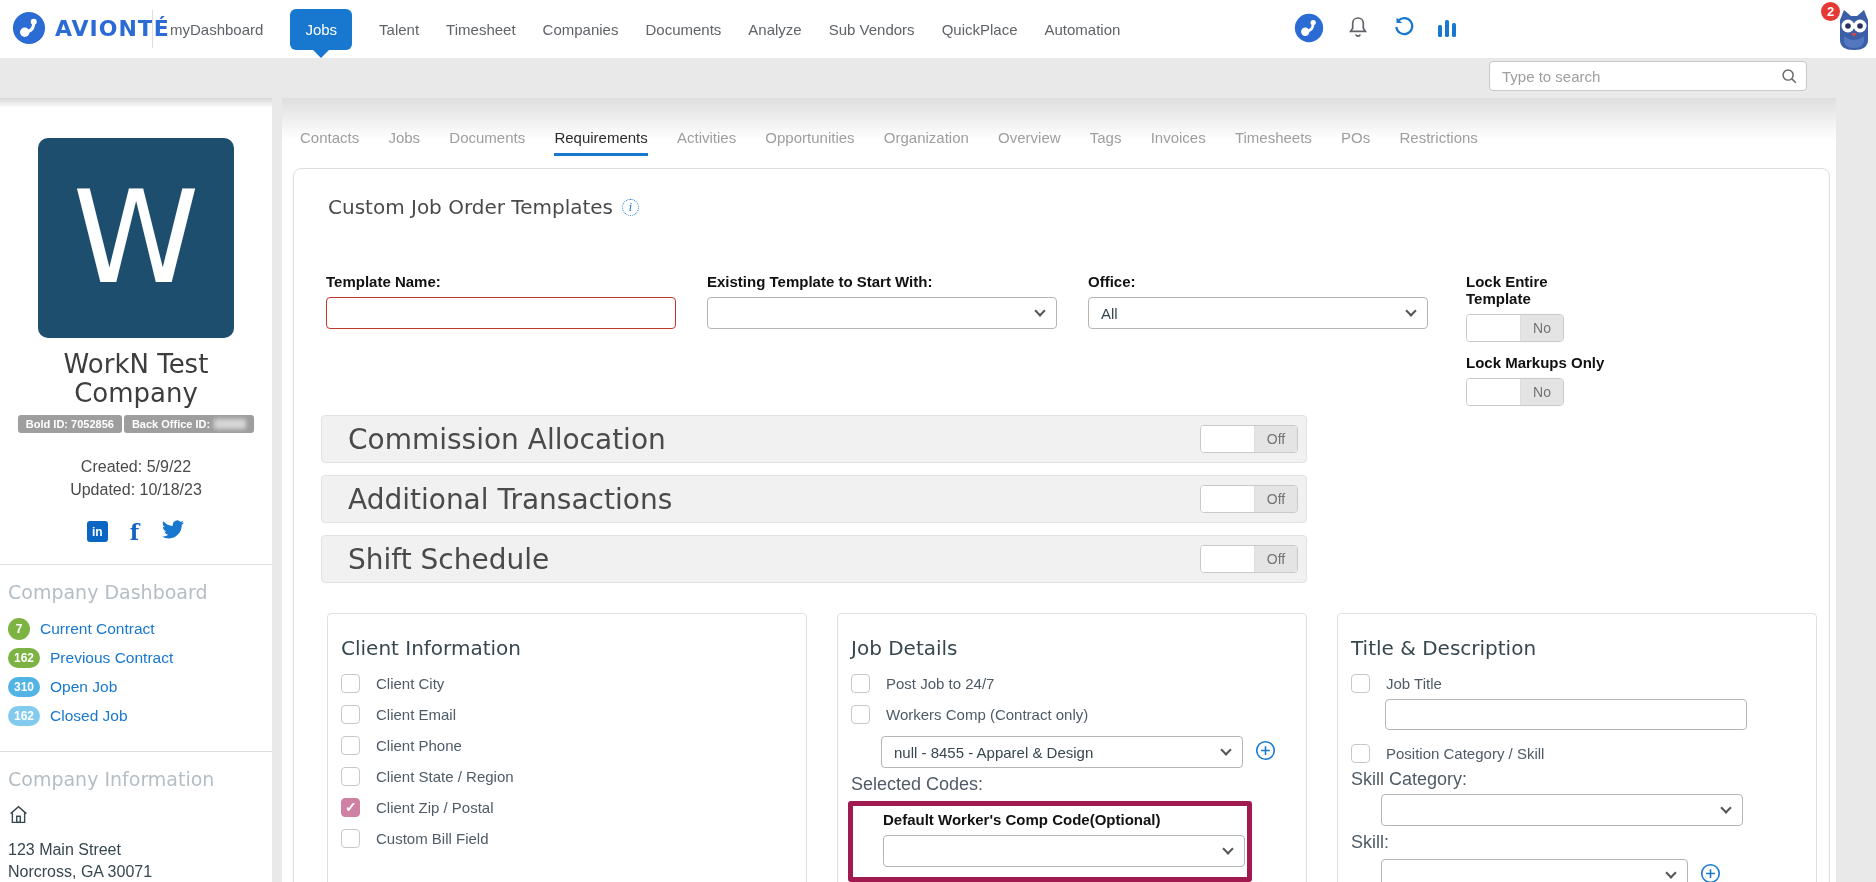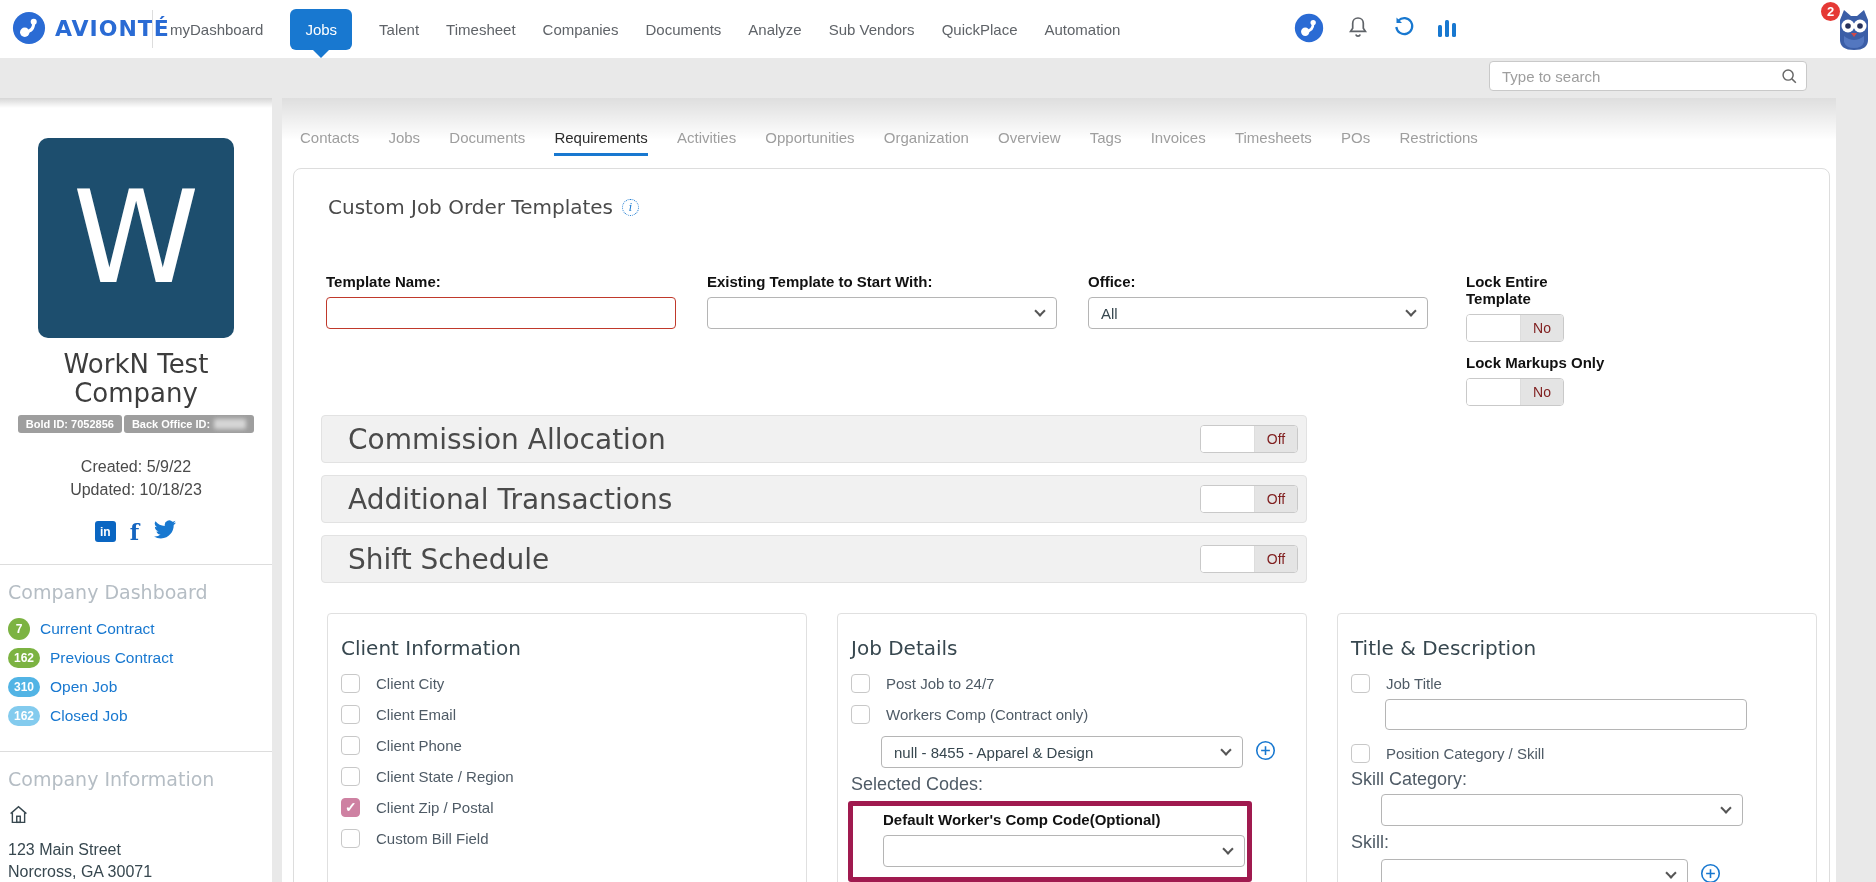--- a/index.html
+++ b/index.html
@@ -33,21 +33,21 @@
   
   .sidebar { position:absolute; top:98px; left:0; width:272px; height:784px; background:#fff; z-index:10; }
   .sidebar::before { content:""; position:absolute; top:0; left:0; right:0; height:10px; background:linear-gradient(rgba(0,0,0,.16), transparent); }
   .avatar { margin:40px auto 0; width:196px; height:200px; background:#1d4e6e; border-radius:10px; display:flex; align-items:center; justify-content:center; }
   .avatar-letter { color:#fff; font-family:"DejaVu Sans",sans-serif; font-size:128px; font-weight:400; line-height:1; }
   .company-name { margin-top:12px; text-align:center; font-family:"DejaVu Sans",sans-serif; font-size:26px; color:#3d3d3d; line-height:1.1; }
   .id-badges { margin-top:8px; display:flex; justify-content:center; gap:2px; }
   .id-badge { background:#9e9e9e; color:#fff; font-size:11px; font-weight:bold; padding:3px 8px; border-radius:3px; display:flex; align-items:center; gap:4px; }
   .blur-blob { display:inline-block; width:32px; height:10px; background:#d6d6d6; border-radius:2px; filter:blur(2px); }
   .dates { margin-top:22px; text-align:center; font-size:16px; color:#4a4a4a; line-height:1.45; }
-  .socials { margin-top:18px; display:flex; justify-content:center; align-items:center; gap:14px; }
+  .socials { margin-top:18px; display:flex; justify-content:center; align-items:center; gap:22px; }
   .li-icon { width:21px; height:21px; background:#0a66c2; border-radius:3px; color:#fff; font-size:12px; font-weight:bold; display:flex; align-items:center; justify-content:center; }
   .fb-icon { color:#1565c0; font-size:22px; font-weight:bold; font-family:"DejaVu Serif",serif; line-height:1; }
   .sb-divider { margin:20px 0 0; border:none; border-top:1px solid #ddd; }
   .sb-heading { margin:16px 0 0 8px; text-align:left; font-family:"DejaVu Sans",sans-serif; font-size:19px; color:#b5bdc4; }
   .dash-list { margin:12px 0 0 8px; text-align:left; }
   .dash-item { display:flex; align-items:center; gap:10px; height:29px; cursor:pointer; }
   .count-badge { min-width:22px; height:20px; border-radius:11px; color:#fff; font-size:12px; font-weight:bold; display:flex; align-items:center; justify-content:center; padding:0 6px; }
   .count-badge.circle { width:22px; height:22px; border-radius:50%; padding:0; }
   .dash-label { color:#1878d0; font-size:15.5px; }
   .addr { margin:10px 0 0 8px; text-align:left; font-size:16px; color:#37474f; line-height:1.4; }
@@ -71,21 +71,21 @@
   .ctl .chev { margin-left:auto; }
   .chev { width:8px; height:8px; border-right:2px solid #555; border-bottom:2px solid #555; transform:rotate(45deg); margin-top:-4px; flex:none; }
   input.ctl { display:block; width:100%; font-family:"Liberation Sans",sans-serif; }
   .red-border { border:1px solid #c0392b !important; }
   .f1 { left:32px;  width:350px; }
   .f2 { left:413px; width:350px; }
   .f3 { left:794px; width:340px; }
   .locks { position:absolute; left:1172px; top:104px; width:140px; }
   .toggle { display:flex; width:98px; height:28px; border:1px solid #c9c9c9; border-radius:4px; overflow:hidden; background:#fff; cursor:pointer; }
   .toggle .knob { width:54px; background:#fff; border-right:1px solid #ddd; }
-  .toggle .state { flex:1; background:#e4e4e4; display:flex; align-items:center; justify-content:center; font-size:14px; color:#7f1d1d; }
+  .toggle .state { flex:1; background:#e4e4e4; display:flex; align-items:center; justify-content:center; font-size:14px; color:#737373; }
   .lock-label.second { margin-top:12px; }
 
   .sections { position:absolute; left:27px; top:246px; width:986px; }
   .section-bar { height:48px; background:#f1f1f1; border:1px solid #e2e2e2; border-radius:4px; margin-bottom:12px;
      display:flex; align-items:center; padding:0 8px 0 26px; }
   .section-title { font-family:"DejaVu Sans",sans-serif; font-size:28px; color:#4a4a4a; }
   .section-bar .toggle { margin-left:auto; }
 
   .panels { position:absolute; left:33px; top:444px; display:flex; gap:30px; align-items:flex-start; }
   .panel { border:1px solid #e0e0e0; border-radius:4px; background:#fff; padding:22px 18px 20px 13px; height:330px; overflow:hidden; }

